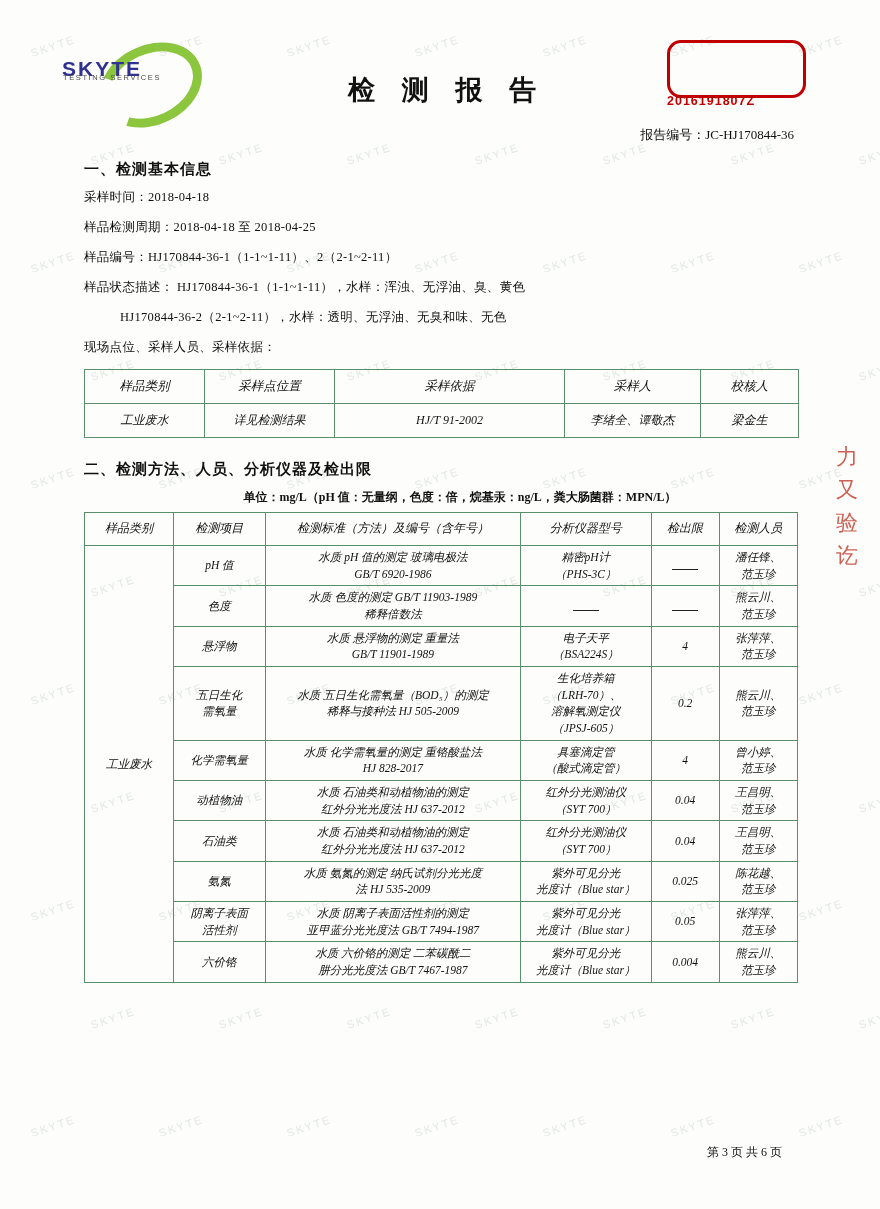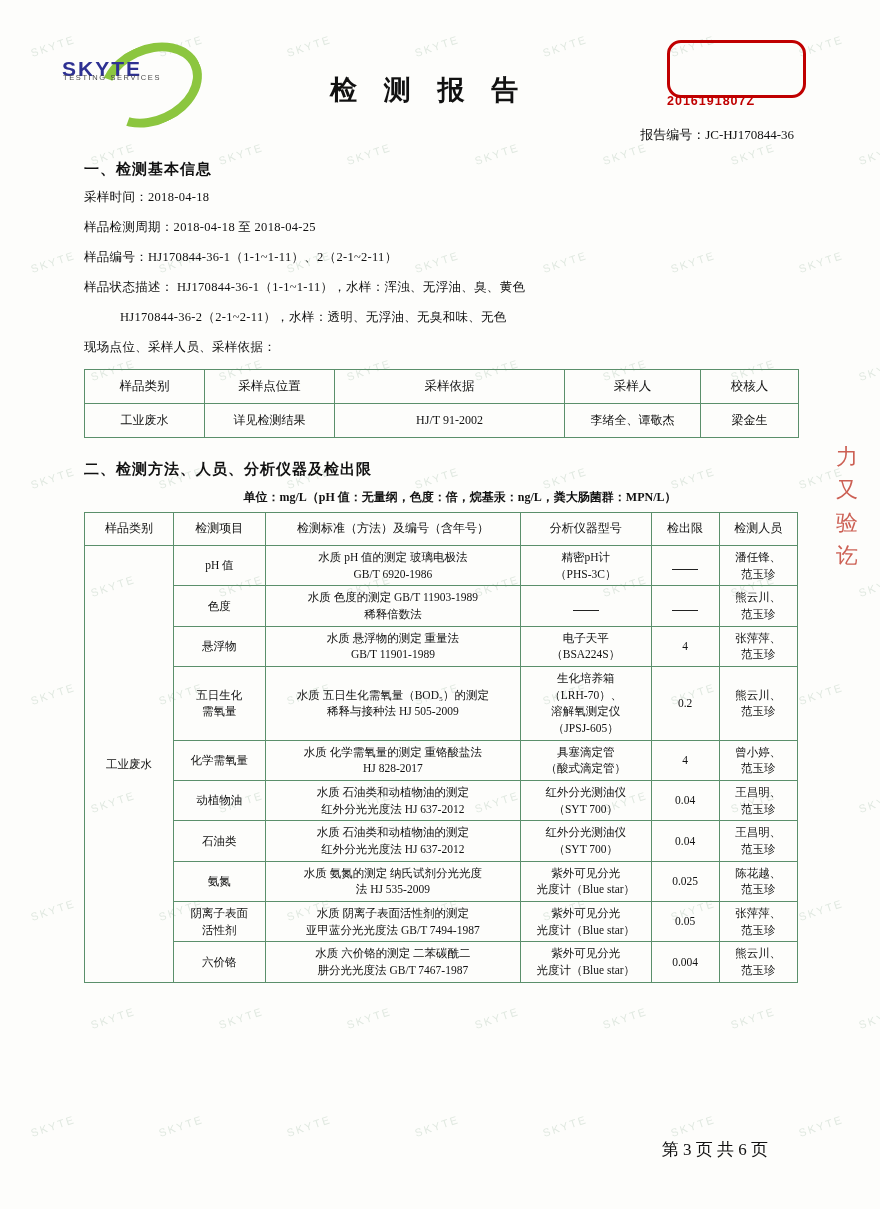--- a/index.html
+++ b/index.html
@@ -83,21 +83,21 @@
     position: absolute;
     left: 1px;
     top: 28px;
     font-family: "Liberation Sans", sans-serif;
     font-size: 7.5px;
     letter-spacing: 1.6px;
     color: #4a4a4a;
   }
   .doc-title {
     position: absolute;
-    left: 330px;
+    left: 348px;
     top: 72px;
     font-size: 27px;
     font-weight: bold;
     letter-spacing: 10px;
     color: #111;
     font-family: "Liberation Serif", serif;
   }
 
   
   .cma {
@@ -168,20 +168,21 @@
     letter-spacing: .3px;
   }
   .info-line.indent {
     margin-left: 120px;
   }
 
   
   table {
     border-collapse: collapse;
     font-size: 12px;
+    font-style: italic;
   }
   .tbl1 {
     margin: 6px 0 0 84px;
     width: 714px;
     table-layout: fixed;
   }
   .tbl1 th, .tbl1 td {
     border: 1px solid #5b8f6b;
     text-align: center;
     padding: 5px 2px;
@@ -224,23 +225,23 @@
   .dash {
     display: inline-block;
     width: 26px;
     border-top: 1.2px solid #222;
     vertical-align: middle;
     margin-top: 6px;
   }
 
   .footer {
     position: absolute;
-    right: 112px;
+    right: 98px;
     bottom: 48px;
-    font-size: 17px;
+    font-size: 12px;
     z-index: 2;
   }
 
   
   .stamp {
     position: absolute;
     right: 16px;
     top: 440px;
     width: 34px;
     height: 190px;

